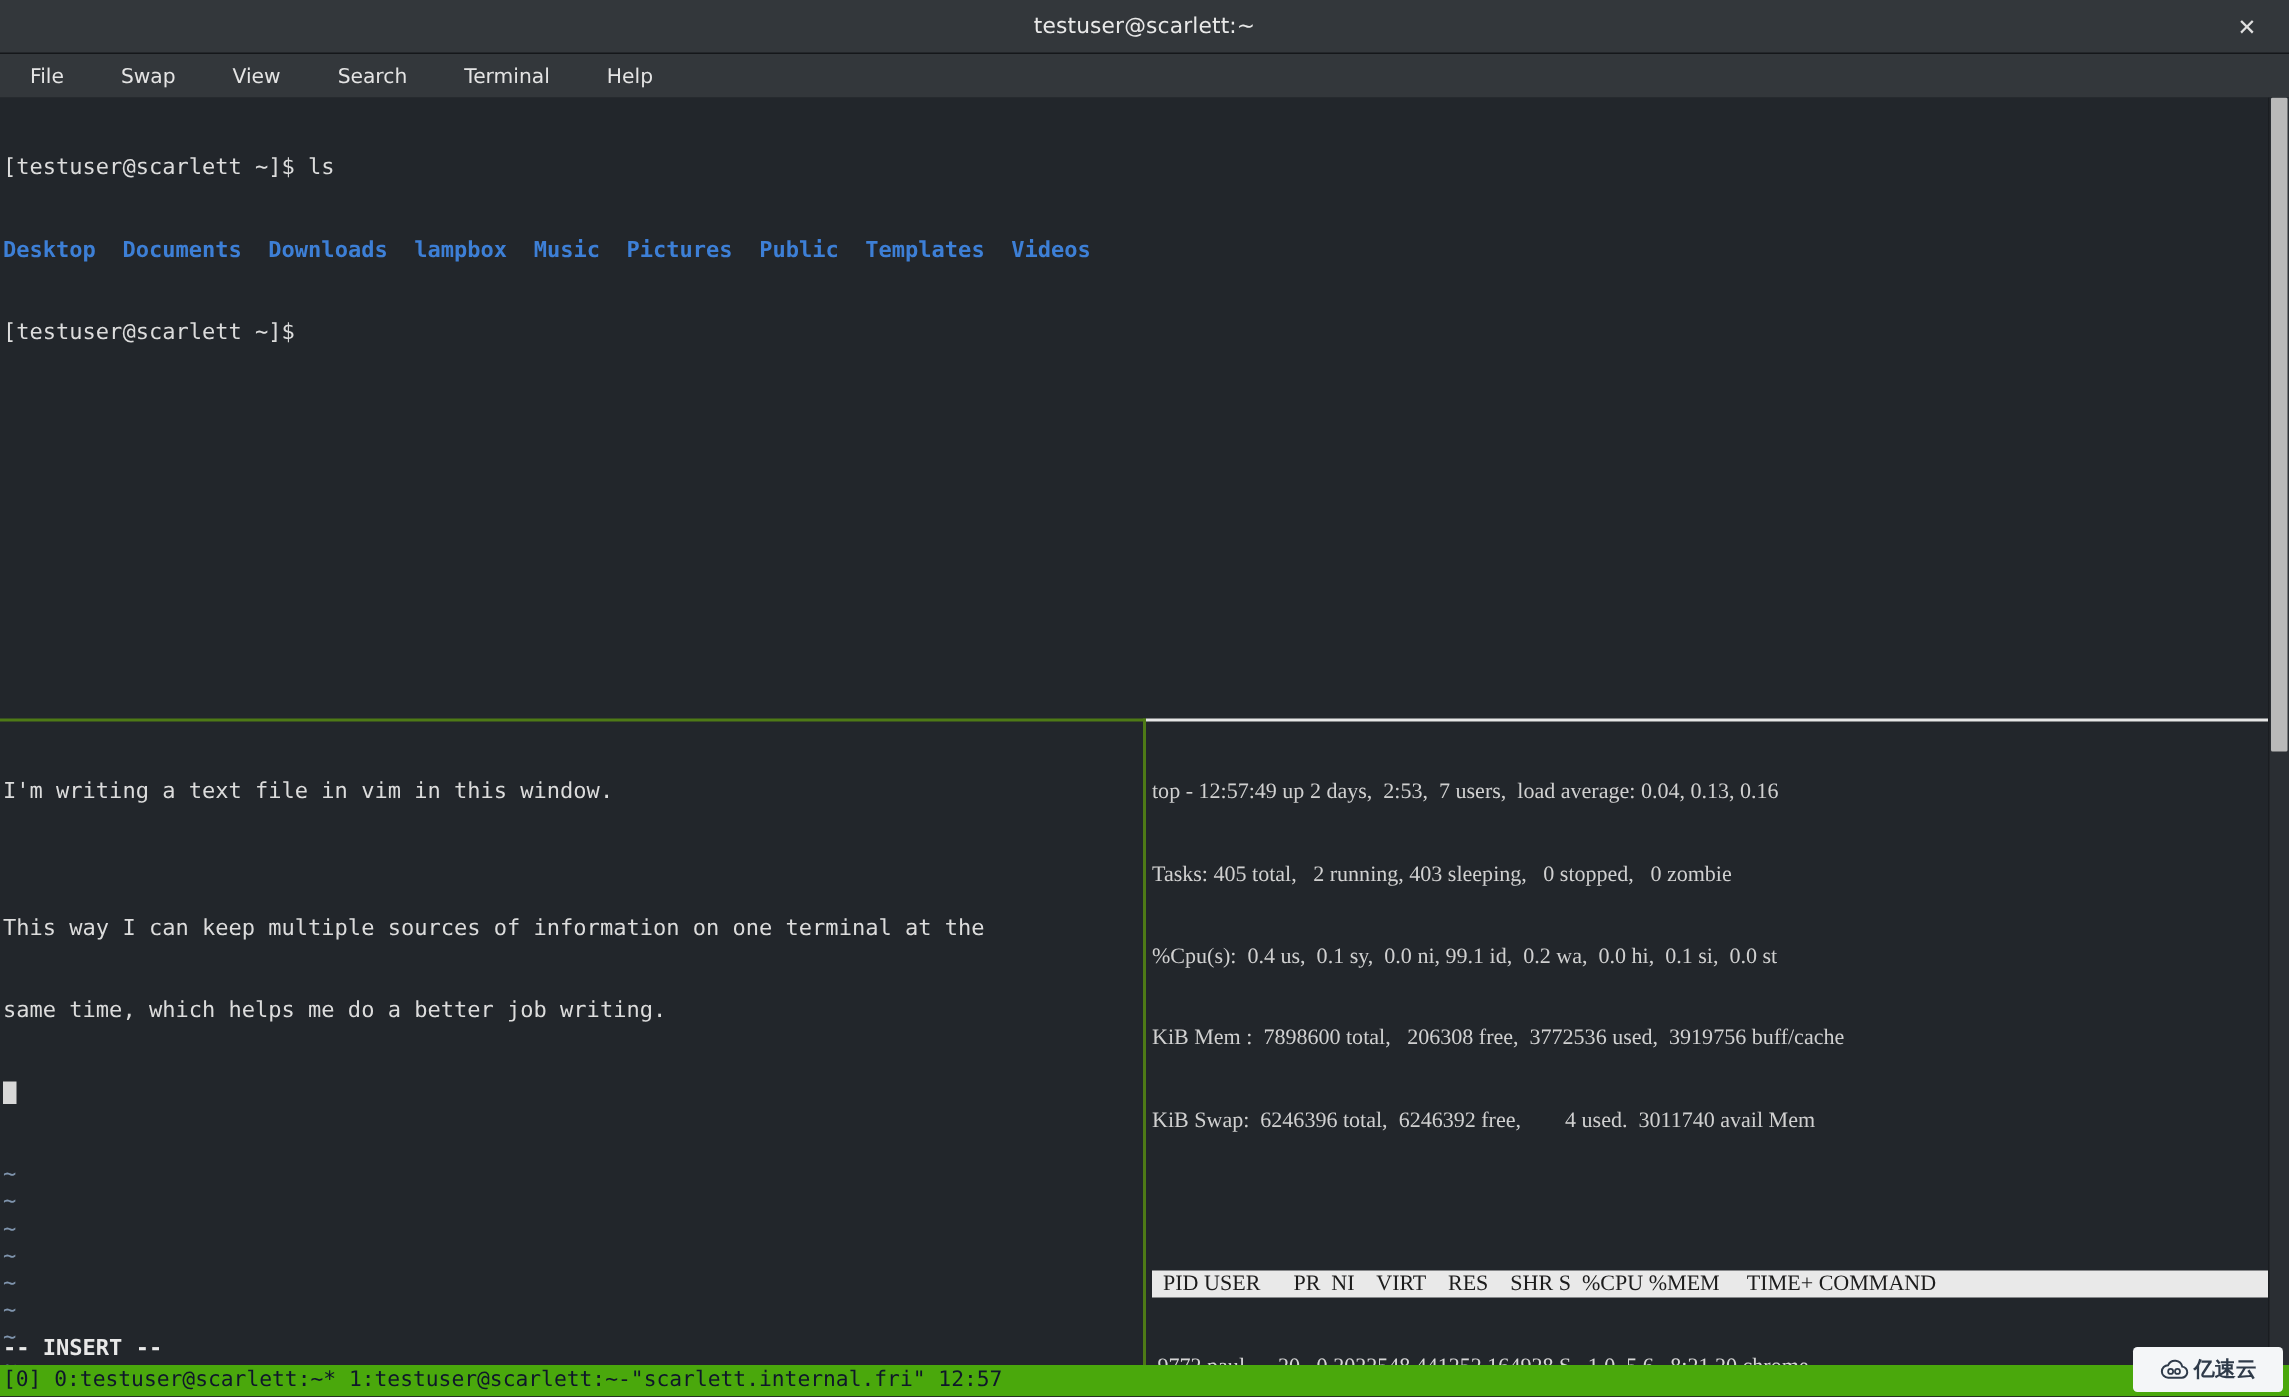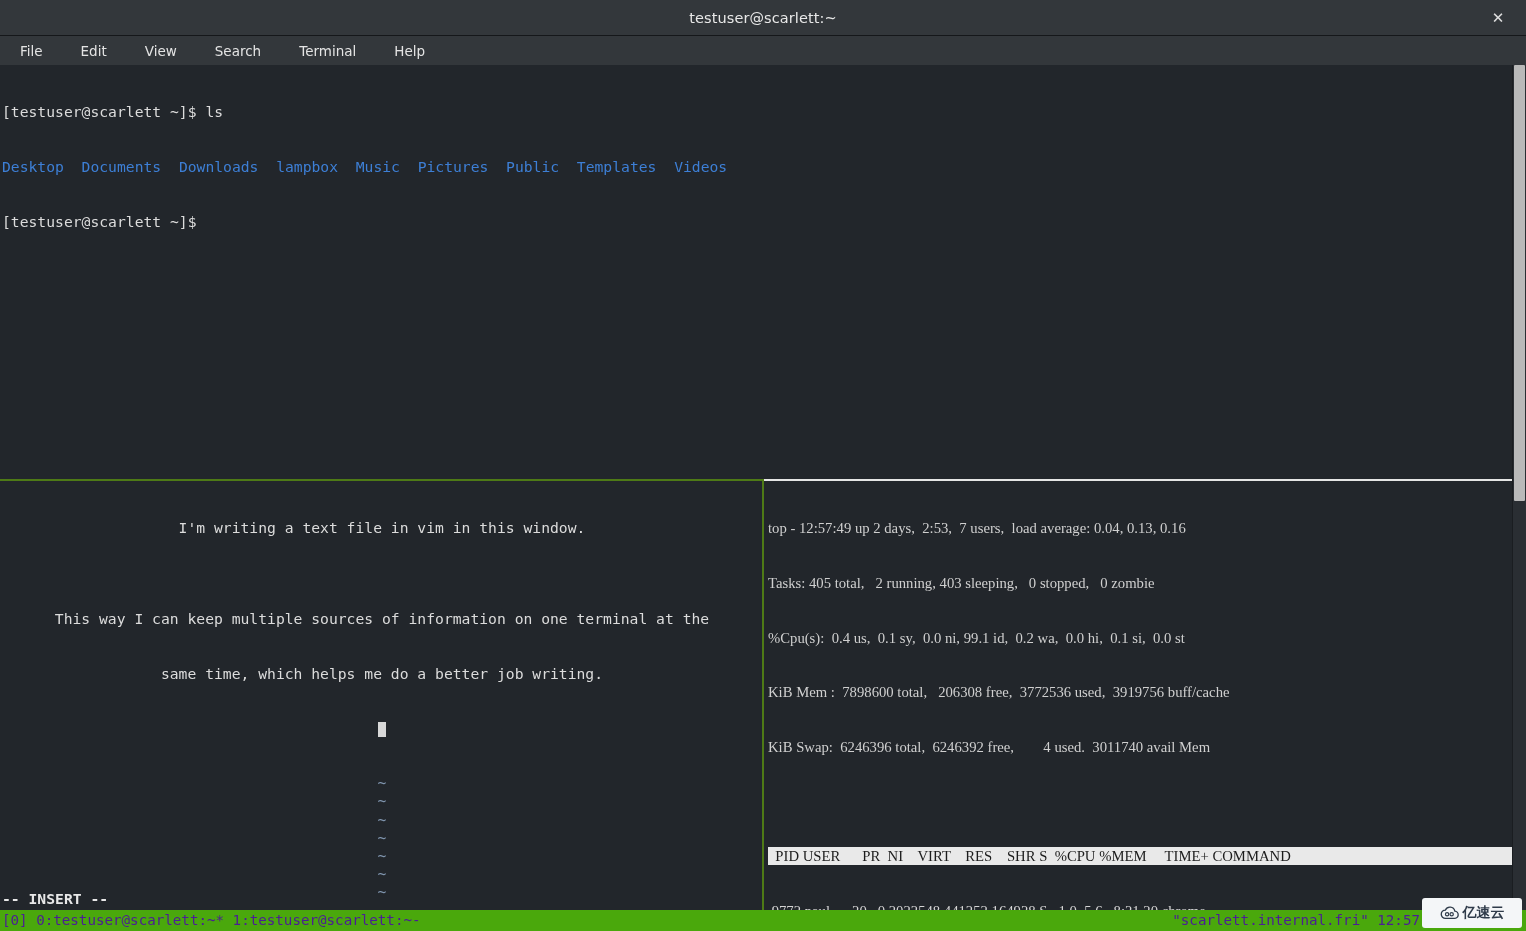--- a/index.html
+++ b/index.html
@@ -108,21 +108,21 @@
     letter-spacing: 0px;
   }
 
   
   .shell-region {
     position: absolute;
     left: 0; top: 0; right: 14px;
     height: 414px;
     padding: 2px 0 0 2px;
   }
-  .blue { color: #3d7fd6; }
+  .blue { color: #3d7fd6; font-weight: bold; }
   .fg   { color: #dcdcdc; }
 
   .lsrow { display: block; }
 
   
   .panes {
     position: absolute;
     left: 0;
     top: 414px;
     right: 14px;
@@ -130,21 +130,20 @@
     display: flex;
   }
   .pane-left {
     position: relative;
     width: 764px;
     flex: 0 0 764px;
     border-top: 2px solid #4e7a16;
     border-right: 2px solid #4e7a16;
     padding: 2px 0 4px 2px;
     overflow: hidden;
-    text-align: center;
   }
   .pane-right {
     position: relative;
     flex: 1 1 auto;
     border-top: 2px solid #e5e5e5;
     padding: 2px 0 0 4px;
     overflow: hidden;
     font-family: Liberation Serif, serif;
   }
 
@@ -174,24 +173,24 @@
     width: 748px;
   }
   .top-row { display: block; color: #d5d5d5; }
 
   
   .tmux {
     position: absolute;
     left: 0; right: 0; bottom: 0;
     height: 21px;
     background: #4aa80c;
-    color: #4c1d95;
-    display: flex;
-    align-items: center;
-    justify-content: space-between;
+    color: #0f172a;
+    display: flex;
+    align-items: center;
+    justify-content: flex-start;
     padding: 0 2px;
     font-family: "DejaVu Sans Mono", "Liberation Mono", monospace;
     font-size: 14.2px;
     line-height: 21px;
     white-space: pre;
     z-index: 50;
   }
   .tmux-right { padding-right: 104px; }
 
   .watermark {
@@ -220,21 +219,21 @@
 
 <div class="window">
 
   <div class="titlebar">
     <span class="titlebar-title">testuser@scarlett:~</span>
     <span class="titlebar-close">✕</span>
   </div>
 
   <div class="menubar">
     <span class="menu-item">File</span>
-    <span class="menu-item">Edit</span>
+    <span class="menu-item">Swap</span>
     <span class="menu-item">View</span>
     <span class="menu-item">Search</span>
     <span class="menu-item">Terminal</span>
     <span class="menu-item">Help</span>
   </div>
 
   <div class="term">
 
     <div class="scrollbar">
       <div class="scrollbar-thumb"></div>

